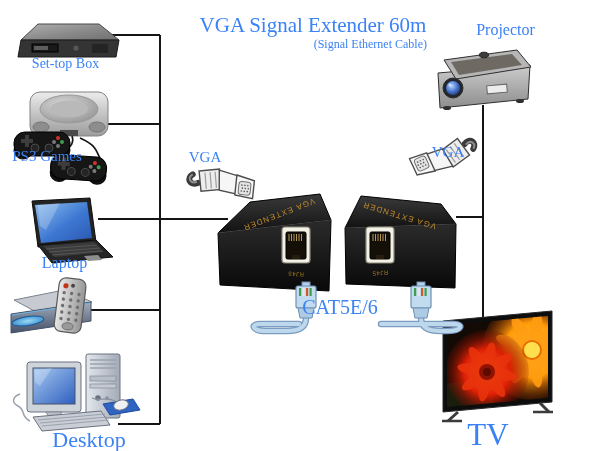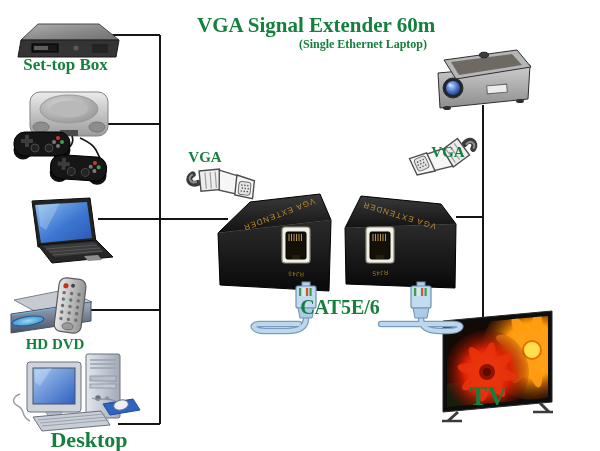--- a/index.html
+++ b/index.html
@@ -2,32 +2,32 @@
 <html><head>
 <meta charset="utf-8">
 <style>
   html,body{margin:0;padding:0;background:#fff;}
   .canvas{
     position:relative;width:600px;height:451px;background:#ffffff;overflow:hidden;
     font-family:"Liberation Serif", serif;
   }
   .canvas svg{position:absolute;left:0;top:0;}
   .label{
-    position:absolute;font-weight:bold;color:#15803d;text-align:center;
+    position:absolute;font-weight:normal;color:#3b82f6;text-align:center;
     white-space:nowrap;line-height:1.1;letter-spacing:0;
   }
   .title{left:197px;top:14px;width:232px;font-size:21px;}
   .subtitle{left:197px;top:38px;width:230px;font-size:12px;text-align:right;}
-  .lbl-stb{left:18px;top:56px;width:95px;font-size:17px;}
+  .lbl-stb{left:18px;top:56px;width:95px;font-size:14px;}
   .lbl-ps3{left:2px;top:148px;width:90px;font-size:15px;}
   .lbl-laptop{left:22px;top:254px;width:85px;font-size:16px;}
   .lbl-dvd{left:14px;top:336px;width:82px;font-size:15px;}
   .lbl-desktop{left:50px;top:428px;width:78px;font-size:22px;}
   .lbl-proj{left:458px;top:21px;width:95px;font-size:16px;}
-  .lbl-tv{left:458px;top:382px;width:60px;font-size:27px;}
+  .lbl-tv{left:458px;top:418px;width:60px;font-size:31px;}
   .lbl-vga-l{left:183px;top:149px;width:44px;font-size:15px;}
   .lbl-vga-r{left:426px;top:144px;width:44px;font-size:15px;}
   .lbl-cat{left:297px;top:296px;width:86px;font-size:20px;}
 </style>
 </head>
 <body>
 
 <div class="canvas">
 
 <svg width="600" height="451" viewBox="0 0 600 451">
@@ -354,22 +354,24 @@
       <rect x="414" y="288" width="2.2" height="8" fill="#3f9e4d"></rect>
       <rect x="417.5" y="288" width="2.2" height="8" fill="#e8e8e8"></rect>
       <rect x="421" y="288" width="2.2" height="8" fill="#d2572f"></rect>
       <rect x="424.5" y="288" width="2.2" height="8" fill="#3f9e4d"></rect>
       <polygon points="413,308 429,308 427,318 415,318" fill="#aecbe6" stroke="#6c90b4"></polygon>
     </g>
   </g>
 </svg>
 
 <div class="label title">VGA Signal Extender 60m</div>
-<div class="label subtitle">(Single Ethernet Laptop)</div>
+<div class="label subtitle">(Signal Ethernet Cable)</div>
 <div class="label lbl-stb">Set-top Box</div>
-<div class="label lbl-dvd">HD DVD</div>
+<div class="label lbl-ps3">PS3 Games</div>
+<div class="label lbl-laptop">Laptop</div>
 <div class="label lbl-desktop">Desktop</div>
+<div class="label lbl-proj">Projector</div>
 <div class="label lbl-tv">TV</div>
 <div class="label lbl-vga-l">VGA</div>
 <div class="label lbl-vga-r">VGA</div>
 <div class="label lbl-cat">CAT5E/6</div>
 
 </div>
 
 </body></html>

